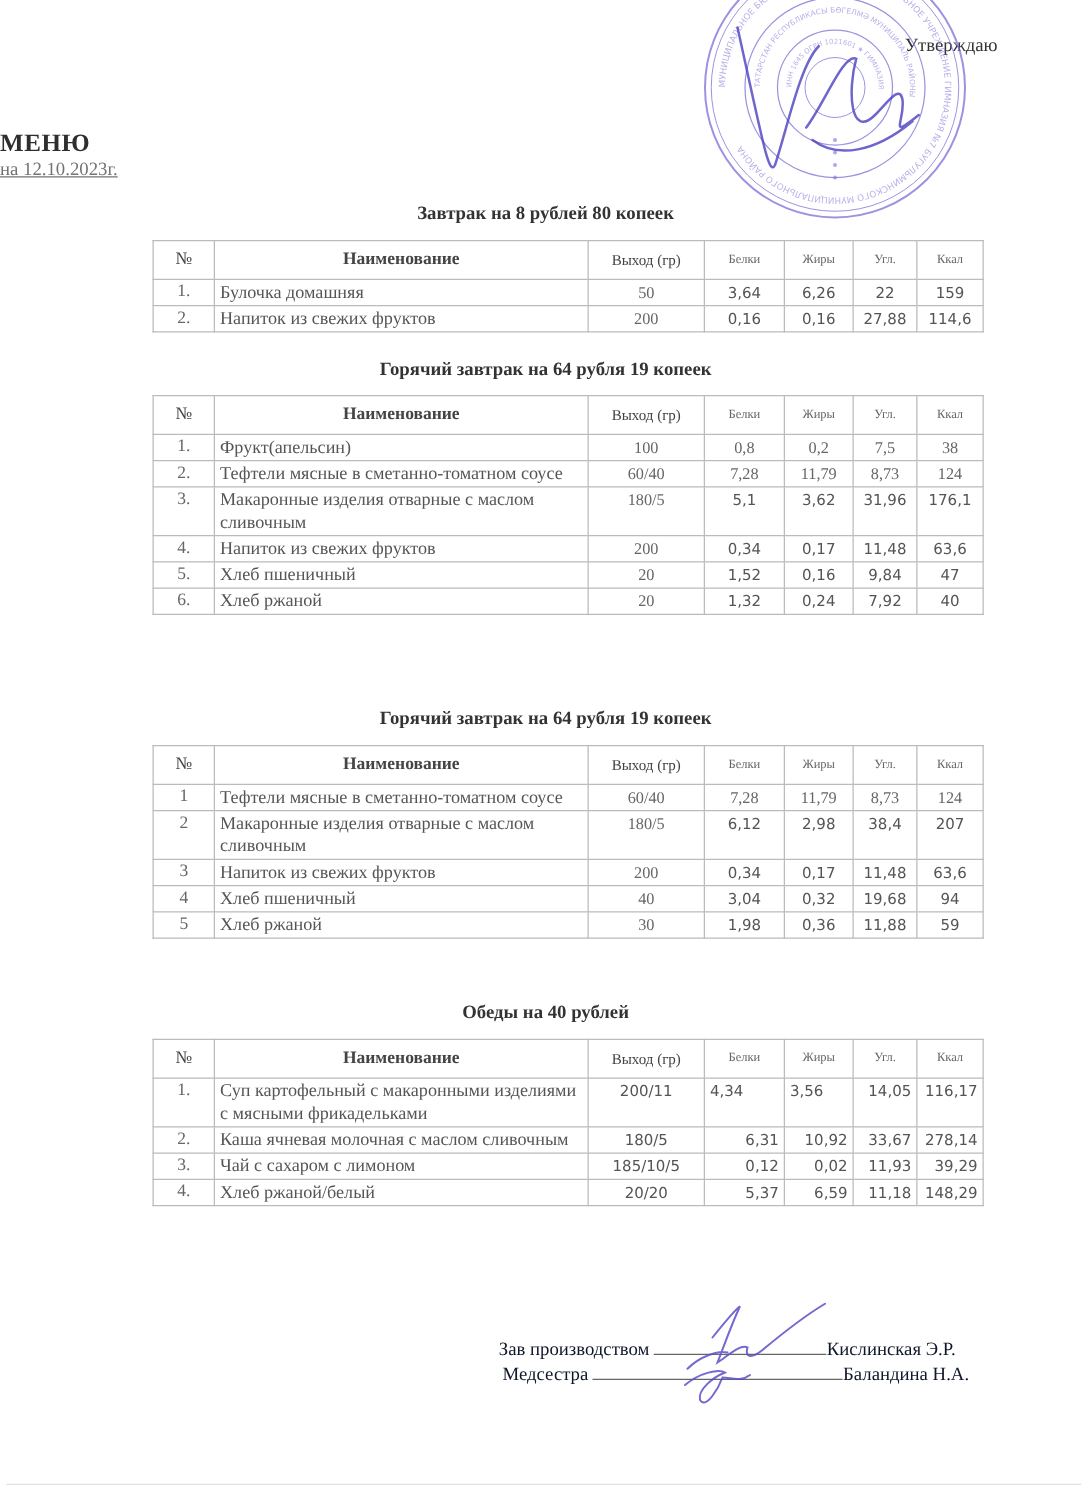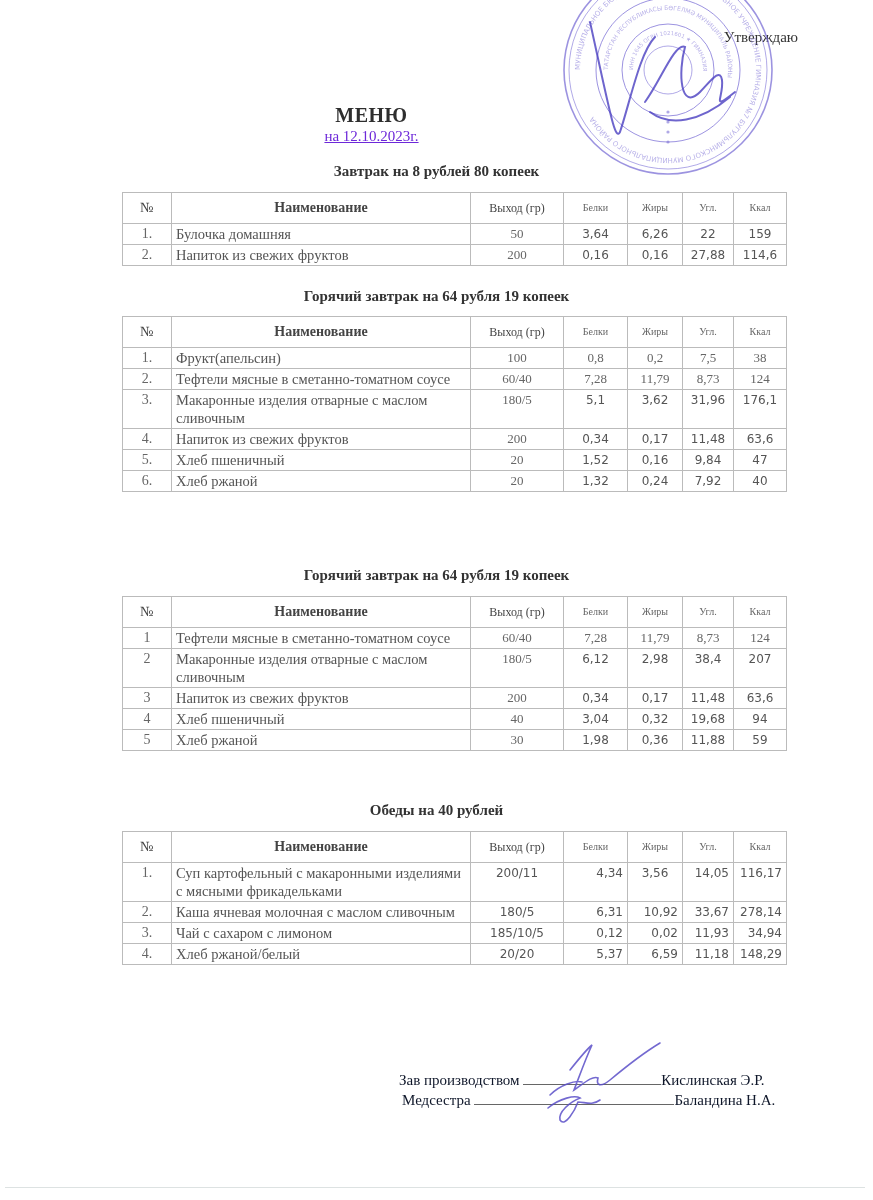--- a/index.html
+++ b/index.html
@@ -9,23 +9,23 @@
     font-family: "Liberation Serif", serif;
   }
   .approval {
     position: absolute; right: 75px; top: 28px; text-align: right;
     font-size: 15px; line-height: 18px; color: #333;
     z-index: 1;
   }
   .approval .line-under {
     display: inline-block; width: 200px; border-bottom: 1px solid #555; margin-right: -80px;
   }
-  .title-block { position: absolute; left: 0; width: 743px; text-align: center; }
+  .title-block { position: absolute; left: 0; width: 743px; }
   .menu-title { top: 104px; font-size: 20px; font-weight: bold; color: #2e2e2e; letter-spacing: 0.5px; }
-  .menu-date { top: 128px; font-size: 15px; text-decoration: underline; color: #6d28d9; }
+  .menu-date { top: 128px; font-size: 15px; text-decoration: underline; color: #737373; }
   .section-title {
     position: absolute; left: 0; width: 873px; text-align: center;
     font-size: 15px; font-weight: bold; color: #333;
   }
   table.menu {
     position: absolute; left: 122px; width: 664px;
     border-collapse: collapse; table-layout: fixed;
     font-family: "Liberation Serif", serif; font-size: 14px; color: #555;
   }
   table.menu th, table.menu td {
@@ -301,42 +301,42 @@
       <th class="small">Жиры</th>
       <th class="small">Угл.</th>
       <th class="small">Ккал</th>
     </tr>
   </thead>
   <tbody>
     <tr>
       <td class="num">1.</td>
       <td class="name">Суп картофельный с макаронными изделиями с мясными фрикадельками</td>
       <td class="c">200/11</td>
-      <td class="c" style="text-align:right">4,34</td>
-      <td class="c" style="text-align:center">3,56</td>
+      <td class="c" style="text-align:left">4,34</td>
+      <td class="c" style="text-align:left">3,56</td>
       <td class="c" style="text-align:right">14,05</td>
       <td class="c" style="text-align:right">116,17</td>
     </tr>
     <tr>
       <td class="num">2.</td>
       <td class="name">Каша ячневая молочная с маслом сливочным</td>
       <td class="c">180/5</td>
       <td class="c" style="text-align:right">6,31</td>
       <td class="c" style="text-align:right">10,92</td>
       <td class="c" style="text-align:right">33,67</td>
       <td class="c" style="text-align:right">278,14</td>
     </tr>
     <tr>
       <td class="num">3.</td>
       <td class="name">Чай с сахаром с лимоном</td>
       <td class="c">185/10/5</td>
       <td class="c" style="text-align:right">0,12</td>
       <td class="c" style="text-align:right">0,02</td>
       <td class="c" style="text-align:right">11,93</td>
-      <td class="c" style="text-align:right">34,94</td>
+      <td class="c" style="text-align:right">39,29</td>
     </tr>
     <tr>
       <td class="num">4.</td>
       <td class="name">Хлеб ржаной/белый</td>
       <td class="c">20/20</td>
       <td class="c" style="text-align:right">5,37</td>
       <td class="c" style="text-align:right">6,59</td>
       <td class="c" style="text-align:right">11,18</td>
       <td class="c" style="text-align:right">148,29</td>
     </tr>

